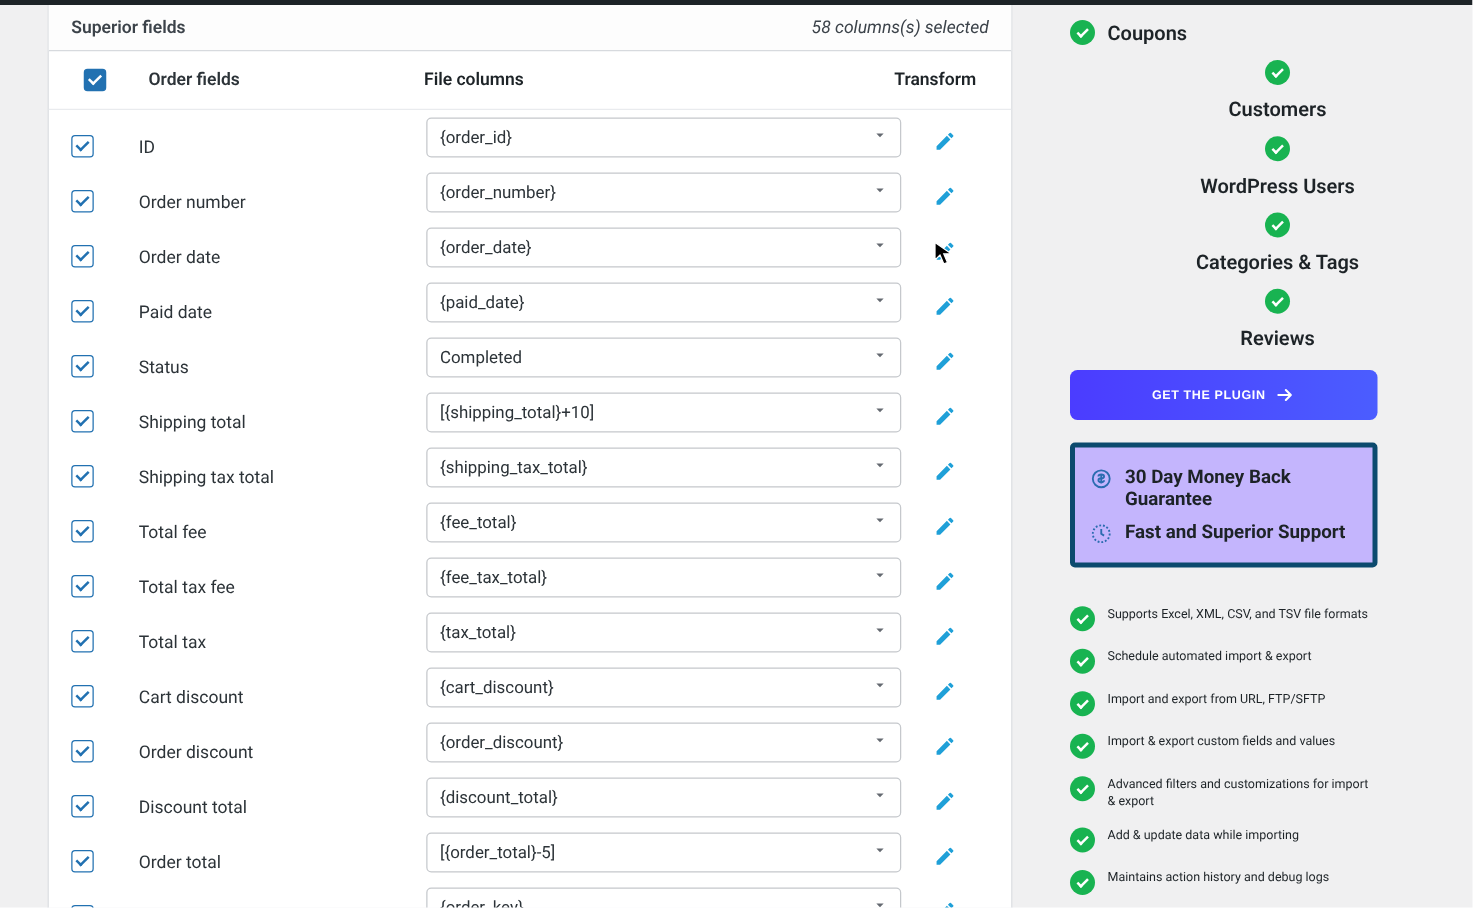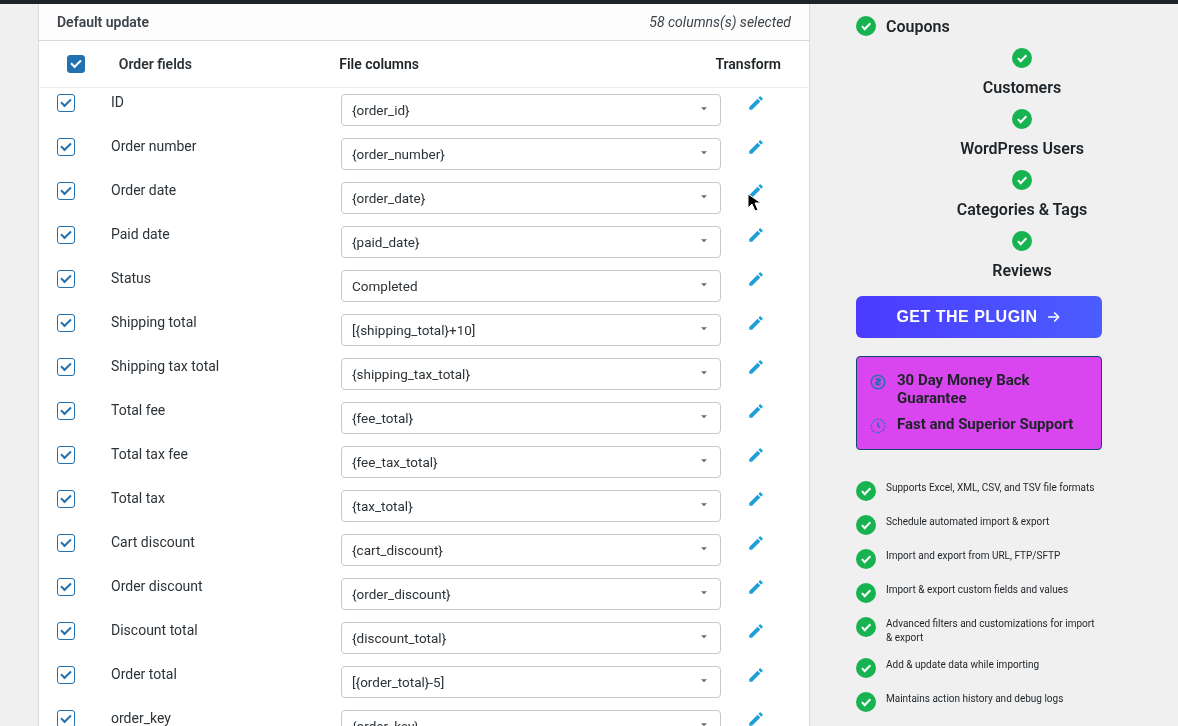--- a/index.html
+++ b/index.html
@@ -56,21 +56,21 @@
     align-items: center;
     padding: 14px 28px;
     border-bottom: 1px solid #e9ebee;
   }
   .thead .col-check { width: 54px; display:flex; align-items:center; }
   .thead .col-field { width: 230px; font-weight: 600; }
   .thead .col-file { width: 380px; font-weight: 600; }
   .thead .col-transform { flex:1; font-weight: 600; text-align: left; padding-left: 12px;}
   .row {
     display: flex;
-    align-items: flex-start;
+    align-items: flex-end;
     padding: 6px 18px;
     min-height: 44px;
   }
   .col-check { width: 54px; display:flex; align-items:center; justify-content: flex-start; }
   .col-field { width: 230px; color:#2c3338; }
   .col-file { width: 380px; }
   .col-transform { flex:1; padding-left: 26px; }
   .checkbox {
     width: 18px; height: 18px;
     border: 1.5px solid #2271b1;
@@ -162,36 +162,36 @@
   }
   .cta-button {
     margin-top: 10px;
     width: 100%;
     padding: 12px 0;
     background: linear-gradient(90deg, #4b3cff, #4b5dff);
     color: #fff;
     border: none;
     border-radius: 6px;
     font-weight: 700;
-    font-size: 16px;
+    font-size: 10px;
     letter-spacing: 0.5px;
     display: flex;
     align-items: center;
     justify-content: center;
     gap: 8px;
     cursor: pointer;
   }
   .cta-button .arrow { display:inline-flex; }
   .cta-button .arrow svg { width:16px; height:16px; }
   .guarantee-box {
     margin-top: 18px;
-    border: 1px solid #0c4a6e;
+    border: 4px solid #0c4a6e;
     border-radius: 4px;
     padding: 10px 12px;
-    background: #d946ef;
+    background: #c4b5fd;
   }
   .g-row {
     display: flex;
     align-items: flex-start;
     gap: 10px;
     padding: 4px 0;
   }
   .g-icon {
     width: 18px; height: 18px;
     flex-shrink: 0;
@@ -224,21 +224,21 @@
 </style>
 </head>
 <body>
 
 <div class="top-bar"></div>
 <div class="main-container">
 
   <div class="left-panel">
     <div class="panel-box">
       <div class="panel-header">
-        <span class="title">Default update</span>
+        <span class="title">Superior fields</span>
         <span class="count">58 columns(s) selected</span>
       </div>
 
       <div class="table">
         <div class="thead">
           <div class="col-check">
             <span class="checkbox header checked"></span>
           </div>
           <div class="col-field">Order fields</div>
           <div class="col-file">File columns</div>

